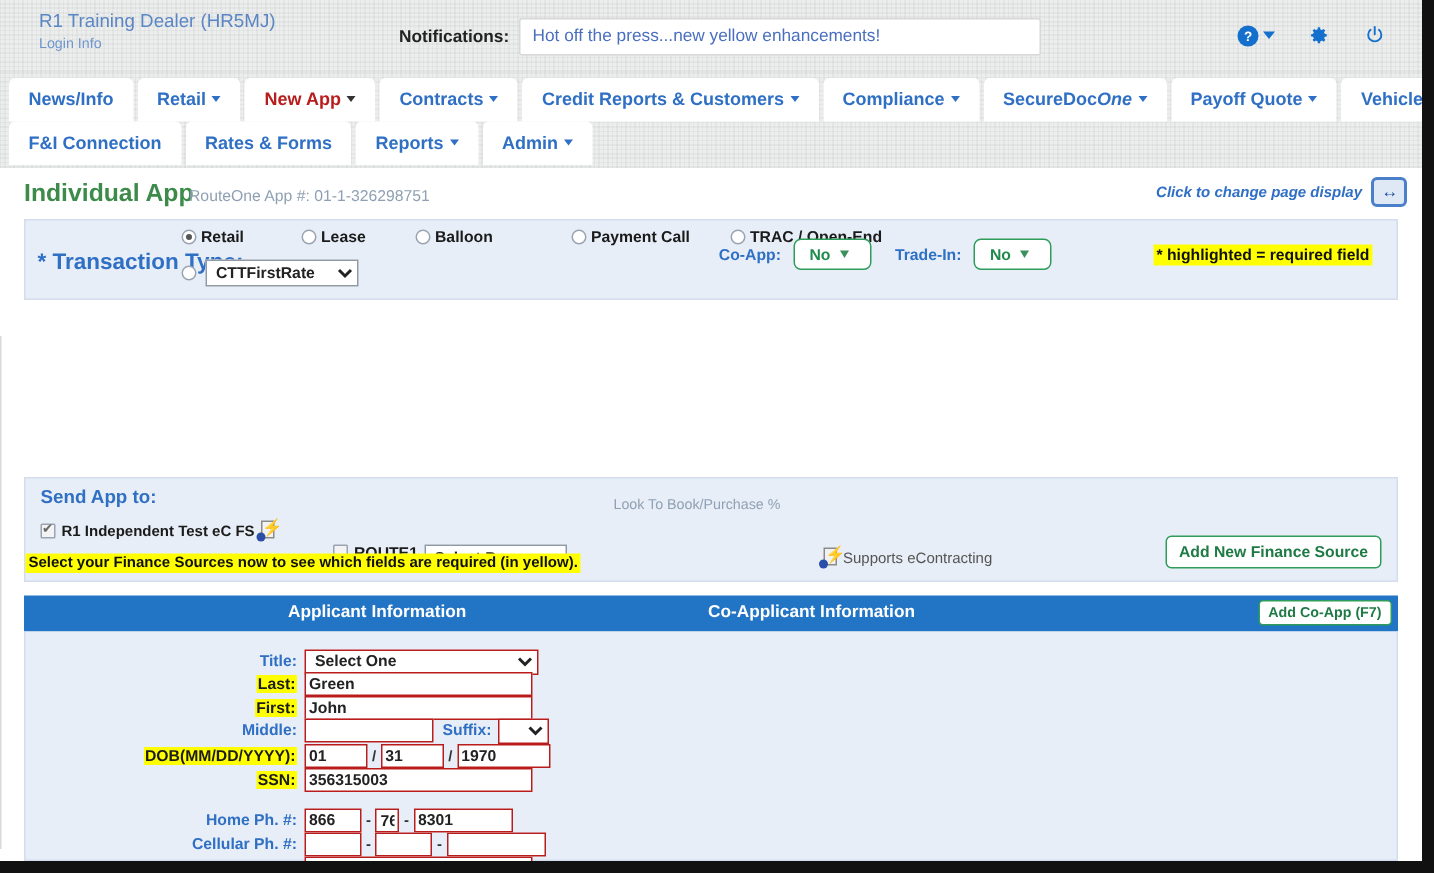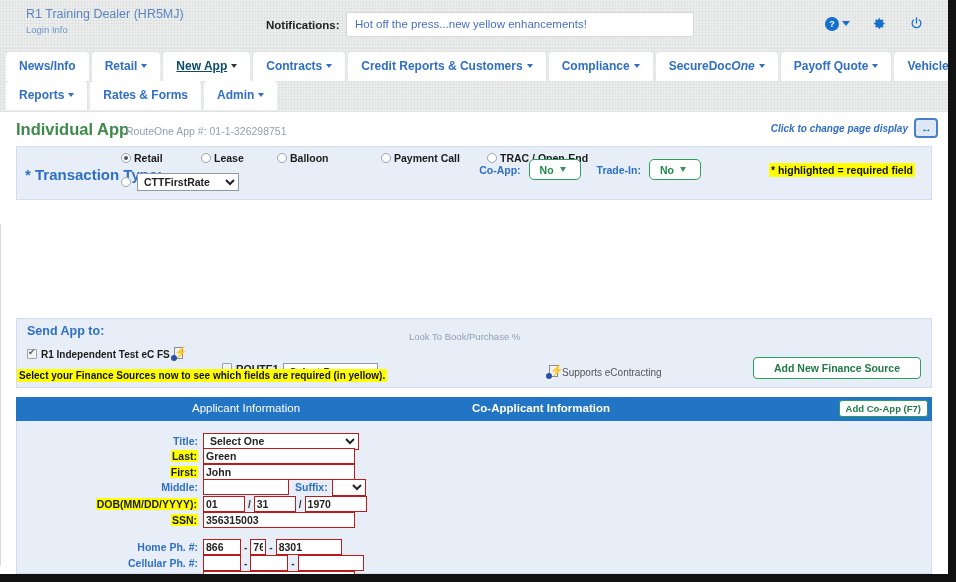--- a/index.html
+++ b/index.html
@@ -64,21 +64,21 @@
   }
   .navrow { position: absolute; left: 6px; display: flex; align-items: flex-end; }
   .navrow.r1 { top: 4px; }
   .navrow.r2 { top: 33px; }
   .tab {
     background: #fff; color: #2f6fc4; font-weight: bold; font-size: 12px;
     padding: 7px 13px 7px 13px; margin-right: 3px;
     border-radius: 4px 4px 0 0; white-space: nowrap; cursor: pointer;
     line-height: 15px; height: 29px;
   }
-  .tab.active { color: #0c4a6e; text-decoration: underline; }
+  .tab.active { color: #b91c1c; }
   .tab .tcaret {
     display: inline-block; width: 0; height: 0; margin-left: 4px; vertical-align: 2px;
     border-left: 3.5px solid transparent; border-right: 3.5px solid transparent;
     border-top: 4.5px solid #2f6fc4;
   }
   .tab.active .tcaret { border-top-color: #333; }
   .tab em { font-style: italic; }
   
   .content {
     position: absolute; left: 0; top: 112px; width: 948px; bottom: 8px;
@@ -172,28 +172,28 @@
   .ltb { position: absolute; left: 392px; top: 12px; font-size: 9.5px; color: #8fa0b3; }
   .yellow-note {
     position: absolute; left: 0px; top: 50px;
     background: #ffff00; font-size: 10px; font-weight: bold; color: #111; padding: 1px 2px;
   }
   .supports-econ { position: absolute; left: 528px; top: 46px; display: flex; align-items: center; }
   .supports-econ .txt { font-size: 10px; color: #555; margin-left: 2px;}
   .add-fs-btn {
     position: absolute; right: 10px; top: 38px;
     border: 1.5px solid #2e9c5a; border-radius: 4px; background: #fff;
-    color: #1f7a45; font-size: 10.5px; font-weight: bold; padding: 4px 20px; cursor: pointer;
+    color: #1f7a45; font-size: 10.5px; font-weight: bold; padding: 4px 8px; cursor: pointer;
   }
   
   .bluebar {
     position: absolute; left: 16px; right: 16px; top: 285px; height: 24px;
     background: #2274c4;
   }
-  .bluebar .t1 { position: absolute; left: 176px; top: 5px; font-size: 11.5px; font-weight: normal; color: #fff;}
+  .bluebar .t1 { position: absolute; left: 176px; top: 5px; font-size: 11.5px; font-weight: bold; color: #fff;}
   .bluebar .t2 { position: absolute; left: 456px; top: 5px; font-size: 11.5px; font-weight: bold; color: #fff;}
   .add-coapp {
     position: absolute; right: 4px; top: 3px;
     background: #fff; border: 1.5px solid #2e9c5a; border-radius: 3px;
     color: #1f7a45; font-size: 9.5px; font-weight: bold; padding: 2px 6px; cursor: pointer;
   }
   
   .formarea {
     position: absolute; left: 16px; right: 16px; top: 309px; bottom: 0;
     background: #e7eef7; border: 1px solid #d3dded; border-top: none;
@@ -257,22 +257,23 @@
       <div class="tab active"><span>New App</span><i class="tcaret"></i></div>
       <div class="tab"><span>Contracts</span><i class="tcaret"></i></div>
       <div class="tab"><span>Credit Reports &amp; Customers</span><i class="tcaret"></i></div>
       <div class="tab"><span>Compliance</span><i class="tcaret"></i></div>
       <div class="tab"><span>SecureDoc<em>One</em></span><i class="tcaret"></i></div>
       <div class="tab"><span>Payoff Quote</span><i class="tcaret"></i></div>
       <div class="tab"><span>Vehicle Values</span></div>
 
     </div>
     <div class="navrow r2">
+      <div class="tab"><span>F&amp;I Connection</span></div>
+      <div class="tab"><span>Rates &amp; Forms</span></div>
       <div class="tab"><span>Reports</span><i class="tcaret"></i></div>
-      <div class="tab"><span>Rates &amp; Forms</span></div>
       <div class="tab"><span>Admin</span><i class="tcaret"></i></div>
     </div>
   </div>
 
   <div class="content">
     <div class="page-left-edge"></div>
 
     <div class="page-title">Individual App</div>
     <div class="app-num">RouteOne App #: 01-1-326298751</div>
     <div class="change-display">Click to change page display</div>

